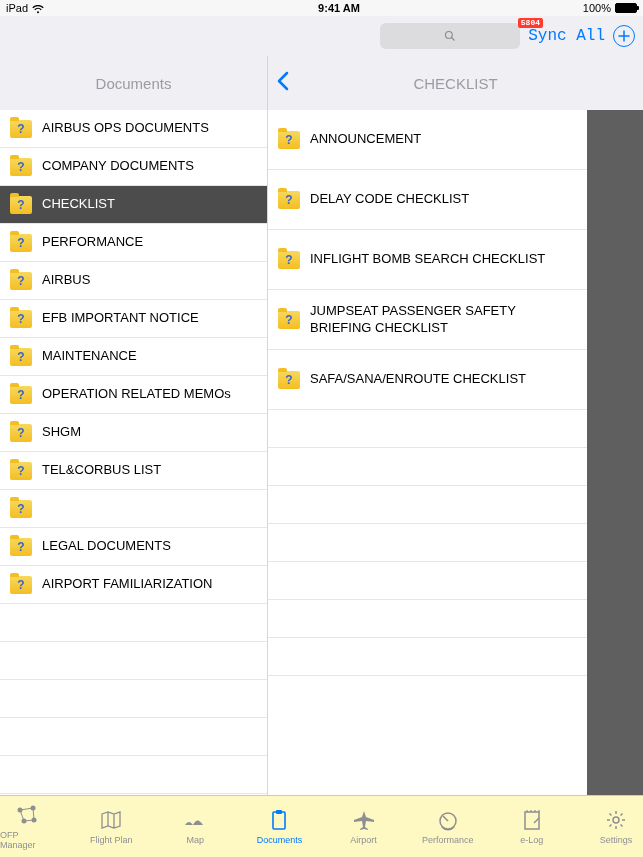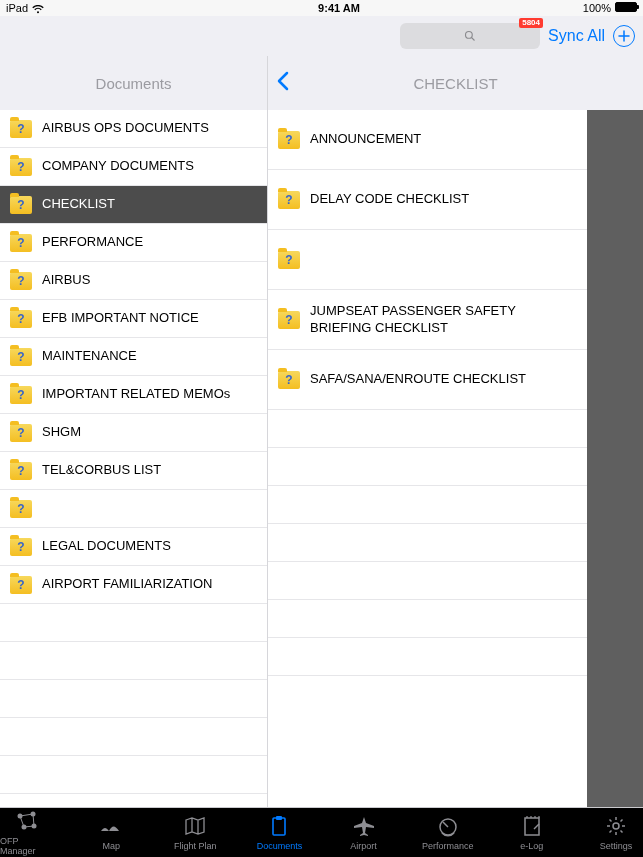--- a/index.html
+++ b/index.html
@@ -2,32 +2,32 @@
 <html><head>
 <meta charset="utf-8">
 <style>
 * { margin: 0; padding: 0; box-sizing: border-box; font-family: -apple-system, "Helvetica Neue", Helvetica, Arial, sans-serif; -webkit-font-smoothing: antialiased; }
 html, body { width: 643px; height: 857px; overflow: hidden; background: #fff; }
 .screen { width: 643px; height: 857px; display: flex; flex-direction: column; position: relative; }
 
 
 .status-bar { height: 16px; background: #f7f7f7; display: flex; align-items: center; justify-content: space-between; font-size: 11px; padding: 0 6px; color: #000; }
 .status-left { display: flex; align-items: center; gap: 4px; }
-.status-right { display: flex; align-items: flex-start; gap: 4px; }
+.status-right { display: flex; align-items: center; gap: 4px; }
 .wifi { width: 12px; height: 9px; display: inline-block; }
 .batt { width: 22px; height: 10px; border: 1px solid #000; border-radius: 2px; position: relative; background: #000; display: inline-block; }
 .batt::after { content: ""; position: absolute; right: -3px; top: 2px; width: 2px; height: 4px; background: #000; border-radius: 0 1px 1px 0; }
 .status-center { position: absolute; left: 0; right: 0; text-align: center; font-size: 11px; font-weight: 600; padding-left: 35px; }
 
 
 .top-toolbar { height: 40px; background: #efeff4; display: flex; align-items: center; justify-content: flex-end; padding: 0 8px; gap: 8px; }
 .search-box { width: 140px; height: 26px; background: #dcdcdf; border-radius: 6px; display: flex; align-items: center; justify-content: center; color: #8a8a8e; }
 .search-box svg { width: 12px; height: 12px; }
-.badge { position: absolute; right: 100px; top: 18px; background: #ff3b30; color: #fff; font-size: 8px; padding: 0 3px; border-radius: 2px; line-height: 10px; height: 10px; font-weight: 600; }
-.sync-label { color: #007aff; font-size: 16px; }
+.badge { position: absolute; right: 100px; top: 18px; background: #ff3b30; color: #fff; font-size: 8px; padding: 0 3px; border-radius: 2px; line-height: 10px; height: 10px; font-weight: 600; font-family: Liberation Mono, monospace; }
+.sync-label { color: #007aff; font-size: 16px; font-family: Liberation Mono, monospace; }
 .plus-circle { width: 22px; height: 22px; border: 1.5px solid #007aff; border-radius: 50%; display: flex; align-items: center; justify-content: center; color: #007aff; font-size: 16px; line-height: 1; }
 
 
 .col-headers { height: 54px; background: #efeff4; display: flex; }
 .col-header-left { width: 268px; display: flex; align-items: center; justify-content: center; color: #9b9ba1; font-size: 15px; border-right: 1px solid #d6d6da; }
 .col-header-right { flex: 1; display: flex; align-items: center; position: relative; }
 .back-chev { color: #007aff; font-size: 24px; padding-left: 8px; width: 30px; }
 .col-header-right-title { position: absolute; left: 0; right: 0; text-align: center; color: #9b9ba1; font-size: 15px; pointer-events: none; }
 
 
@@ -39,21 +39,21 @@
 .row { display: flex; align-items: center; min-height: 38px; padding: 7px 10px; border-bottom: 1px solid #e6e6e9; gap: 10px; font-size: 13px; color: #000; }
 .row.tall { min-height: 60px; align-items: center; }
 .row.selected { background: #4c4c4c; color: #fff; }
 .row.empty { height: 38px; }
 .folder-icon { width: 22px; height: 18px; background: linear-gradient(#f7d85c, #f4be22); border-radius: 2px; position: relative; flex-shrink: 0; display:flex; align-items:center; justify-content:center; }
 .folder-icon::before { content: ""; position: absolute; top: -3px; left: 0; width: 9px; height: 4px; background: #f4be22; border-radius: 2px 2px 0 0; }
 .folder-q { color: #3765c9; font-size: 12px; font-weight: 700; position: relative; z-index: 1; }
 .row-label { flex: 1; line-height: 1.25; }
 
 
-.tab-bar { height: 50px; background: #000000; border-top: 1px solid #c9c9cd; display: flex; gap: 30px; }
+.tab-bar { height: 62px; background: #fef9c3; border-top: 1px solid #c9c9cd; display: flex; gap: 30px; }
 .tab { flex: 1; display: flex; flex-direction: column; align-items: center; justify-content: center; gap: 2px; font-size: 9px; color: #8e8e93; }
 .tab.active { color: #007aff; }
 .tab svg { width: 24px; height: 22px; }
 </style>
 </head>
 <body>
 <div class="screen">
 
 <div class="status-bar">
   <div class="status-left">
@@ -140,21 +140,21 @@
         <div class="row">
           <span class="folder-icon">
             <span class="folder-q">?</span>
           </span>
           <span class="row-label">MAINTENANCE</span>
         </div>
         <div class="row">
           <span class="folder-icon">
             <span class="folder-q">?</span>
           </span>
-          <span class="row-label">IMPORTANT RELATED MEMOs</span>
+          <span class="row-label">OPERATION RELATED MEMOs</span>
         </div>
         <div class="row">
           <span class="folder-icon">
             <span class="folder-q">?</span>
           </span>
           <span class="row-label">SHGM</span>
         </div>
         <div class="row">
           <span class="folder-icon">
             <span class="folder-q">?</span>
@@ -194,20 +194,21 @@
         <div class="row tall">
           <span class="folder-icon">
             <span class="folder-q">?</span>
           </span>
           <span class="row-label">DELAY CODE CHECKLIST</span>
         </div>
         <div class="row tall">
           <span class="folder-icon">
             <span class="folder-q">?</span>
           </span>
+          <span class="row-label">INFLIGHT BOMB SEARCH CHECKLIST</span>
         </div>
         <div class="row tall">
           <span class="folder-icon">
             <span class="folder-q">?</span>
           </span>
           <span class="row-label">JUMPSEAT PASSENGER SAFETY BRIEFING CHECKLIST</span>
         </div>
         <div class="row tall">
           <span class="folder-icon">
             <span class="folder-q">?</span>
@@ -231,29 +232,29 @@
             <circle cx="5" cy="6" r="2.5" fill="#8e8e93"></circle>
             <circle cx="18" cy="4" r="2.5" fill="#8e8e93"></circle>
             <circle cx="9" cy="17" r="2.5" fill="#8e8e93"></circle>
             <circle cx="19" cy="16" r="2.5" fill="#8e8e93"></circle>
             <path d="M5 6L18 4M5 6L9 17M18 4L19 16M9 17L19 16" stroke="#8e8e93" stroke-width="1" fill="none"></path>
           </svg></span>
         <span>OFP Manager</span>
       </div>
       <div class="tab">
         <span><svg viewBox="0 0 24 22" style="fill: none;">
+            <path d="M3 5l6-2 6 2 6-2v14l-6 2-6-2-6 2V5z M9 3v14 M15 5v14" fill="none" stroke="#8e8e93" stroke-width="1.3"></path>
+          </svg></span>
+        <span>Flight Plan</span>
+      </div>
+      <div class="tab">
+        <span><svg viewBox="0 0 24 22" style="fill: none;">
             <path d="M2 16c3-4 5-4 8 0 3-6 6-6 10 0H2z" fill="#8e8e93"></path>
           </svg></span>
         <span>Map</span>
-      </div>
-      <div class="tab">
-        <span><svg viewBox="0 0 24 22" style="fill: none;">
-            <path d="M3 5l6-2 6 2 6-2v14l-6 2-6-2-6 2V5z M9 3v14 M15 5v14" fill="none" stroke="#8e8e93" stroke-width="1.3"></path>
-          </svg></span>
-        <span>Flight Plan</span>
       </div>
       <div class="tab active">
         <span><svg viewBox="0 0 24 22" style="fill: none;">
             <rect x="6" y="3" width="12" height="17" rx="1" fill="none" stroke="#007aff" stroke-width="1.6"></rect>
             <rect x="9" y="1" width="6" height="4" rx="1" fill="#007aff"></rect>
           </svg></span>
         <span>Documents</span>
       </div>
       <div class="tab">
         <span><svg viewBox="0 0 24 22" style="fill: none;">

